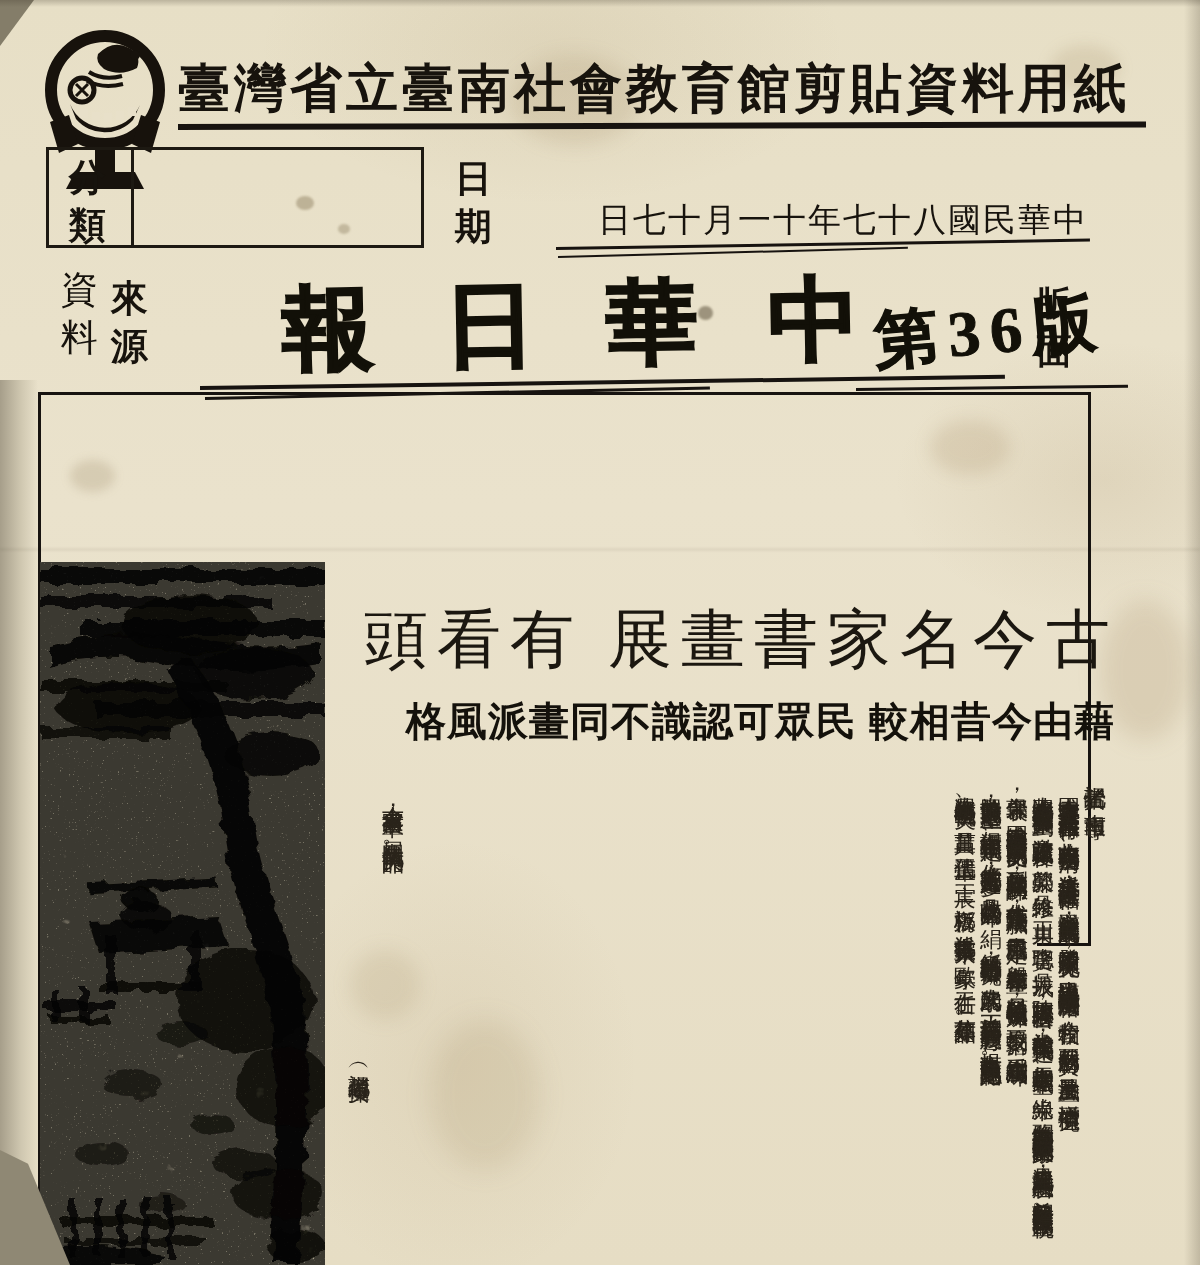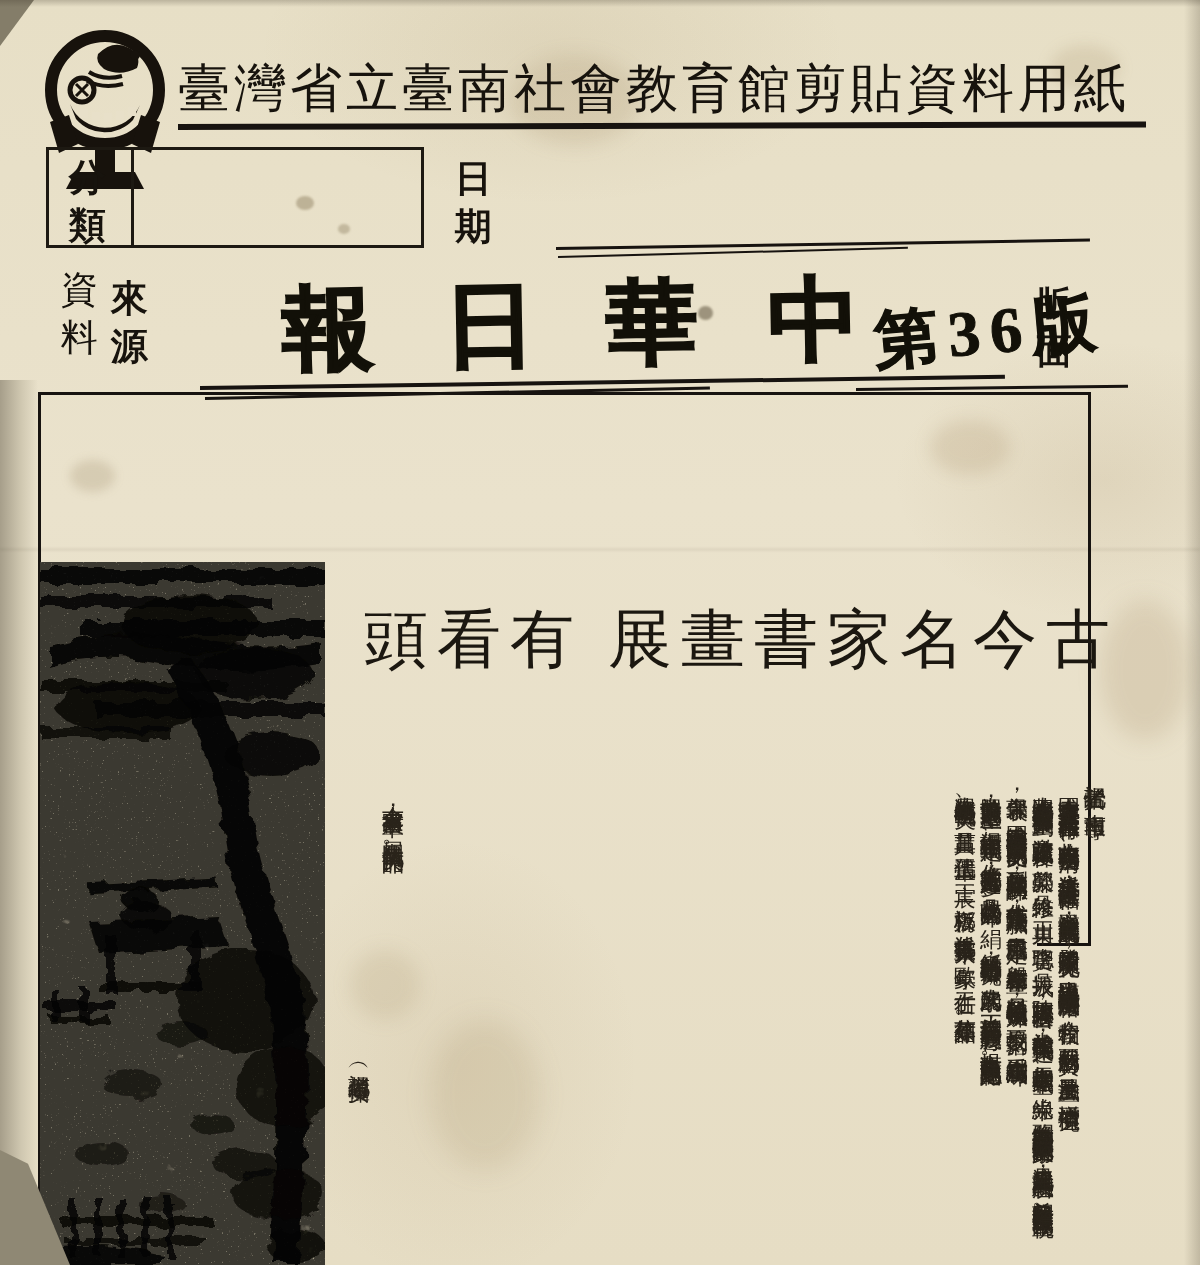--- a/index.html
+++ b/index.html
@@ -10,21 +10,21 @@
       radial-gradient(420px 220px at 46% 4%, rgba(140,115,70,.10), transparent 70%),
       radial-gradient(300px 200px at 92% 38%, rgba(145,118,72,.12), transparent 70%),
       radial-gradient(260px 320px at 38% 84%, rgba(150,122,78,.10), transparent 70%),
       linear-gradient(180deg, #e7dfc6 0%, #eae2cc 40%, #e6ddc4 100%);
     overflow:hidden; color:#17130d; }
   .abs { position:absolute; }
   
   .vlabel { width:1.15em; font-size:37px; line-height:48px; text-align:center; font-weight:bold; letter-spacing:0; }
   .line { background:#171310; transform-origin:left center; }
   .hand { font-weight:bold; color:#121008; }
-  .title { font-size:52px; font-weight:normal; letter-spacing:4px; white-space:nowrap; }
+  .title { font-size:52px; font-weight:bold; letter-spacing:4px; white-space:nowrap; }
   .headline { font-size:64px; letter-spacing:9px; white-space:nowrap; color:#1b1710; }
   .subheadline { font-family:"Liberation Sans","DejaVu Sans",sans-serif; font-size:40px; font-weight:bold; letter-spacing:1px; white-space:nowrap; color:#14110b; }
   .body-vert { writing-mode:vertical-rl; font-size:22px; line-height:26px; letter-spacing:1px; color:#29231a; text-align:left; }
   .body-vert p { margin:0; text-indent:1em; }
   .body-vert p.byline { text-indent:0.5em; }
   .cap-vert { writing-mode:vertical-rl; font-size:22px; line-height:30px; letter-spacing:1.5px; color:#2a241b; }
   .stain { position:absolute; border-radius:50%; pointer-events:none; }
   .box-border { border:3px solid #1d1912; }
 </style>
 </head>
@@ -75,20 +75,21 @@
 
   <div class="abs title" style="left:178px;top:54px;width:970px;">臺灣省立臺南社會教育館剪貼資料用紙</div>
   <div class="abs line" style="left:178px;top:124px;width:968px;height:6px;transform:rotate(-0.15deg);"></div>
 
   <div class="abs box-border" style="left:46px;top:147px;width:378px;height:101px;"></div>
   <div class="abs" style="left:131px;top:150px;width:3px;height:95px;background:#1d1912;"></div>
   <div class="abs vlabel" style="left:66px;top:154px;">分類</div>
   <div class="abs" style="left:140px;top:154px;width:280px;height:88px;"></div>
 
   <div class="abs vlabel" style="left:452px;top:155px;font-weight:bold;">日期</div>
+  <div class="abs" style="left:598px;top:198px;font-size:33px;letter-spacing:2px;white-space:nowrap;">日七十月一十年七十八國民華中</div>
   <div class="abs line" style="left:556px;top:247px;width:534px;height:3px;transform:rotate(-0.9deg);"></div>
   <div class="abs line" style="left:558px;top:256px;width:350px;height:2px;transform:rotate(-1.5deg);"></div>
 
   <div class="abs vlabel" style="left:58px;top:266px;font-weight:normal;">資料</div>
   <div class="abs vlabel" style="left:108px;top:275px;font-weight:bold;">來源</div>
   <div class="abs hand" style="left:282px;top:262px;font-size:92px;letter-spacing:70px;white-space:nowrap;transform:rotate(-1deg);-webkit-text-stroke:2px #121008;">報日華中</div>
   <div class="abs line" style="left:200px;top:386px;width:805px;height:4px;transform:rotate(-0.8deg);"></div>
   <div class="abs line" style="left:205px;top:397px;width:505px;height:3px;transform:rotate(-1.2deg);"></div>
 
   <div class="abs vlabel" style="left:1026px;top:280px;font-size:35px;font-weight:bold;margin-left:8px;">版面</div>
@@ -157,20 +158,21 @@
       <rect x="26" y="676" width="140" height="7" opacity=".75"></rect>
       <path d="M0 688 q60 -10 122 4 l0 11 L0 703 Z" opacity=".9"></path>
       <ellipse cx="238" cy="632" rx="46" ry="26" opacity=".7"></ellipse>
       <ellipse cx="256" cy="684" rx="30" ry="16" opacity=".75"></ellipse>
     </g>
     <rect width="285" height="703" fill="#000" filter="url(#blotch)" opacity=".45"></rect>
     <rect width="285" height="703" fill="#000" filter="url(#grain1)" opacity=".5"></rect>
   </svg>
 
   <div class="abs headline" style="left:352px;top:596px;width:840px;margin-left:12px;">頭看有 展畫書家名今古</div>
+  <div class="abs subheadline" style="left:406px;top:694px;width:740px;">格風派畫同不識認可眾民 較相昔今由藉</div>
 
   <div class="abs body-vert" style="left:404px;top:757px;width:704px;height:507px;">
     <p class="byline">記者黃怡仁／南市報導</p>
     <p>中國古今名家書畫展十六日起在省立台南社教館舉行，由收藏家聯合提供明清、近代書畫家三十餘位畫作百餘幅，主辦單位希望藉著此次的展示，發揚中國國粹及文化，也讓民眾從中認識古今畫作的畫派風格，今昔相較，截然不同的材質、油墨及畫風，增添研究價值。</p>
     <p>此次中國古今名家書畫展由郭金保畫室策劃，邀請收藏家王慶祥、郭榮欣、吳維修、王川東、李聰賢、吳振戎、陳聰惠等人聯合展出，由於古代的畫作年代久遠，加上長期曝露在空氣、光線中，脆弱的書畫許多已出現剝落痕跡及褪色的跡象，這也是此次展示的意義所在，希望喚起民眾對畫作收藏保存的重視。</p>
     <p>郭金保表示，中國繪畫在每次的國際拍賣會中佔了八成的交易比例，受到收藏界極高的評價，古代畫作筆法較為細膩，畫派風格固定，一般多在絹布作畫，顏料是以植物礦物提煉，較不易剝落，手織絹布別有風味。</p>
     <p>由於偽照古畫之風甚囂塵上，但評價古畫和鑑定年代、作者的方法都有長足進步，舉凡收藏者的鈐印、絹、紙質料的分析都是研究項目，此次的展示，也希望達到另一層的教育意義，提高對古畫收藏及鑑定的認知。</p>
     <p>此次展出作品中有明代仇英、董其昌，清代王翬、王宸、鄭板橋，近代書畫家張大千、歐豪年、于右任、蔡草如等作品。</p>
   </div>
 

